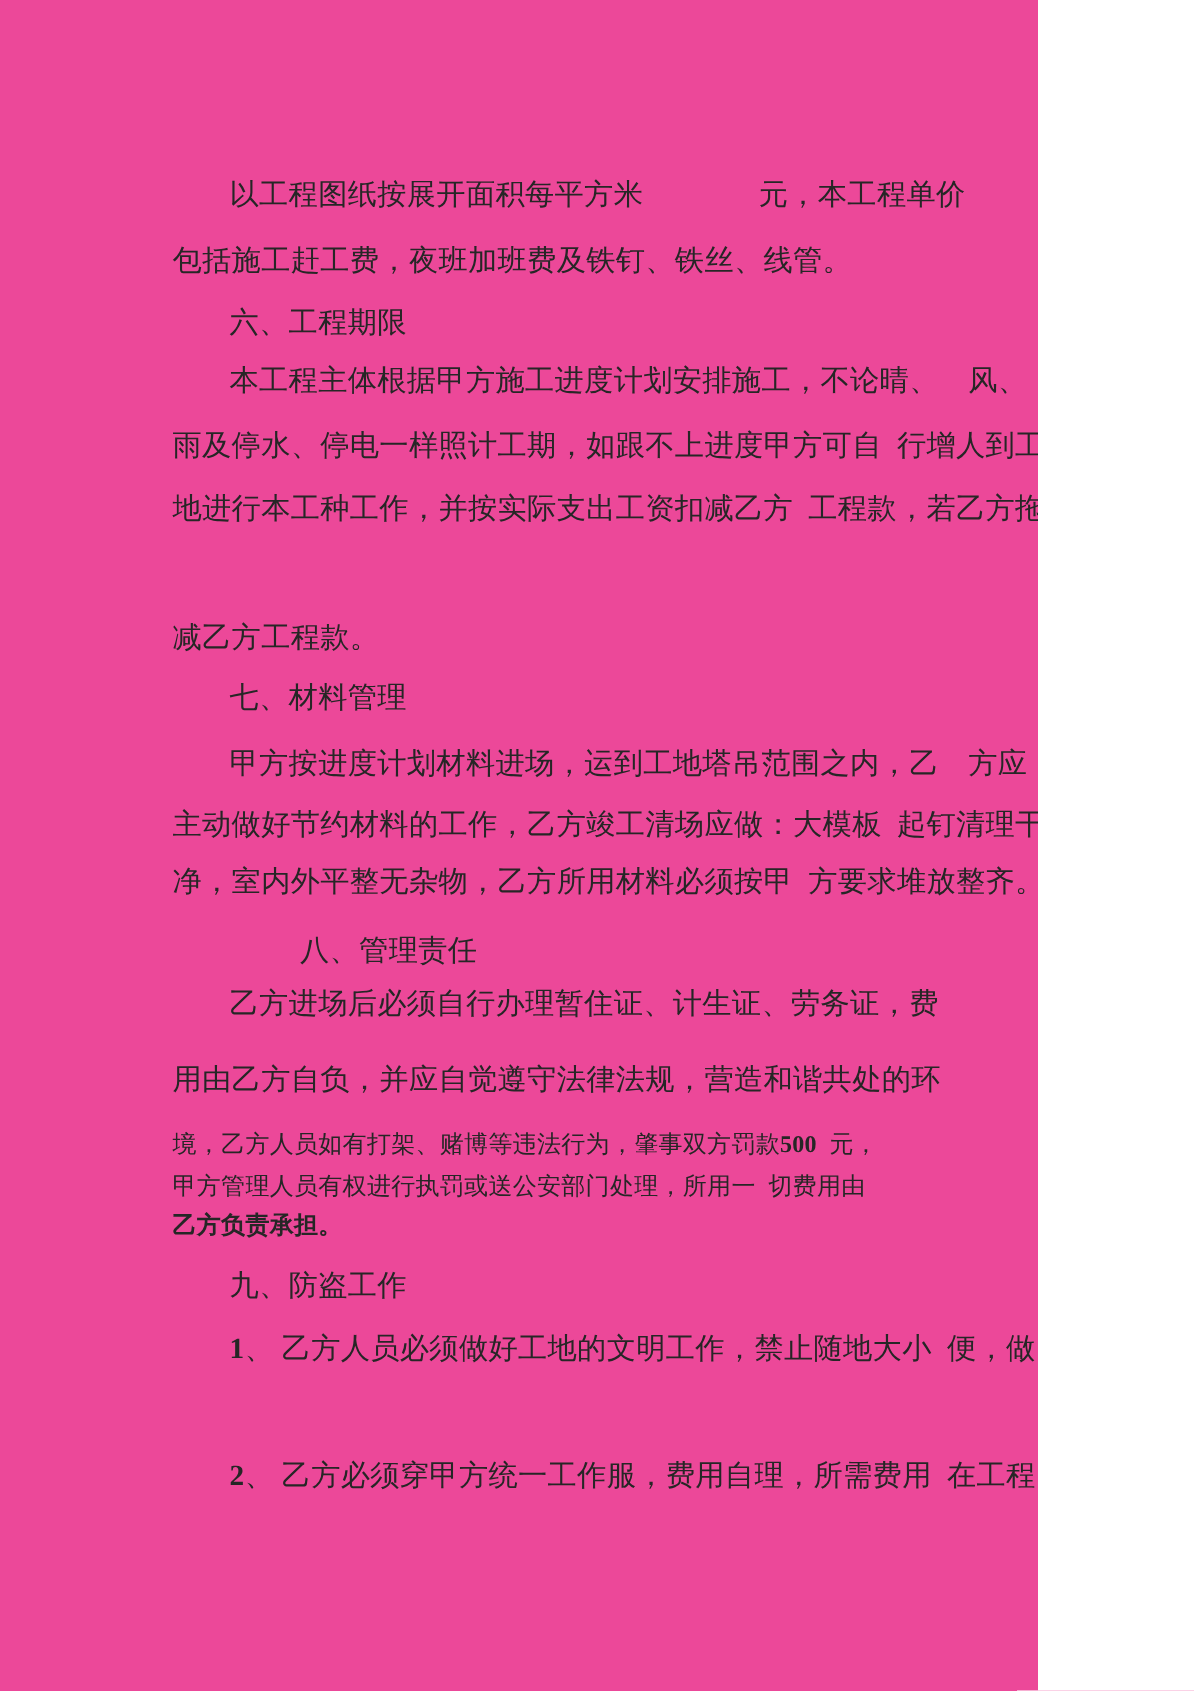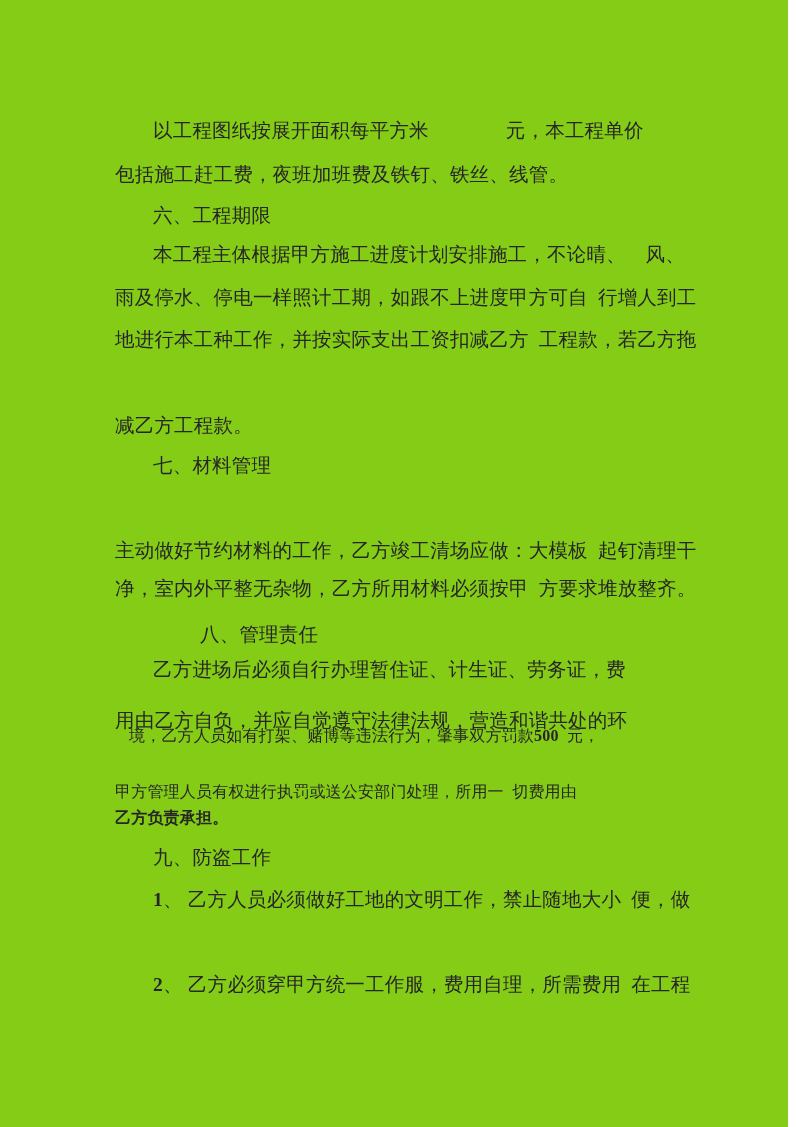--- a/index.html
+++ b/index.html
@@ -2,23 +2,23 @@
 <html><head>
 <meta charset="utf-8">
 <style>
   html, body {
     margin: 0;
     padding: 0;
     background: #ffffff;
   }
   .page {
     position: relative;
-    width: 788px;
+    width: 692px;
     height: 1127px;
-    background: #84cc16;
+    background: #ec4899;
     overflow: hidden;
     font-family: "Liberation Serif", "DejaVu Serif", serif;
     color: #262626;
   }
   .ln {
     position: absolute;
     left: 115px;
     font-size: 19.5px;
     line-height: 26px;
     white-space: pre;
@@ -45,27 +45,28 @@
   <div class="ln indent" style="top:118px;"><span>以工程图纸按展开面积每平方米</span><span class="blank blank-amount"></span><span>元，本工程单价</span></div>
   <div class="ln" style="top:162px;">包括施工赶工费，夜班加班费及铁钉、铁丝、线管。</div>
 
   <div class="ln indent" style="top:203px;">六、工程期限</div>
   <div class="ln indent" style="top:242px;">本工程主体根据甲方施工进度计划安排施工，不论晴、　风、</div>
   <div class="ln" style="top:285px;">雨及停水、停电一样照计工期，如跟不上进度甲方可自  行增人到工</div>
   <div class="ln" style="top:327px;">地进行本工种工作，并按实际支出工资扣减乙方  工程款，若乙方拖</div>
   <div class="ln" style="top:413px;">减乙方工程款。</div>
 
   <div class="ln indent" style="top:453px;">七、材料管理</div>
+  <div class="ln indent" style="top:497px;">甲方按进度计划材料进场，运到工地塔吊范围之内，乙　方应</div>
   <div class="ln" style="top:538px;">主动做好节约材料的工作，乙方竣工清场应做：大模板  起钉清理干</div>
   <div class="ln" style="top:576px;">净，室内外平整无杂物，乙方所用材料必须按甲  方要求堆放整齐。</div>
 
   <div class="ln indent" style="top:622px;margin-left:47px;">八、管理责任</div>
   <div class="ln indent" style="top:657px;">乙方进场后必须自行办理暂住证、计生证、劳务证，费</div>
   <div class="ln" style="top:708px;">用由乙方自负，并应自觉遵守法律法规，营造和谐共处的环</div>
-  <div class="ln small" style="top:724px;margin-left:14px;"><span>境，乙方人员如有打架、赌博等违法行为，肇事双方罚款</span><b>500</b><span>  元，</span></div>
+  <div class="ln small" style="top:752px;"><span>境，乙方人员如有打架、赌博等违法行为，肇事双方罚款</span><b>500</b><span>  元，</span></div>
   <div class="ln small" style="top:780px;">甲方管理人员有权进行执罚或送公安部门处理，所用一  切费用由</div>
   <div class="ln small" style="top:806px;font-weight:bold;">乙方负责承担。</div>
 
   <div class="ln indent" style="top:845px;">九、防盗工作</div>
   <div class="ln indent" style="top:887px;"><b>1</b><span>、 乙方人员必须做好工地的文明工作，禁止随地大小  便，做</span></div>
   <div class="ln indent" style="top:972px;"><b>2</b><span>、 乙方必须穿甲方统一工作服，费用自理，所需费用  在工程</span></div>
 
 </div>
 
 </body></html>

